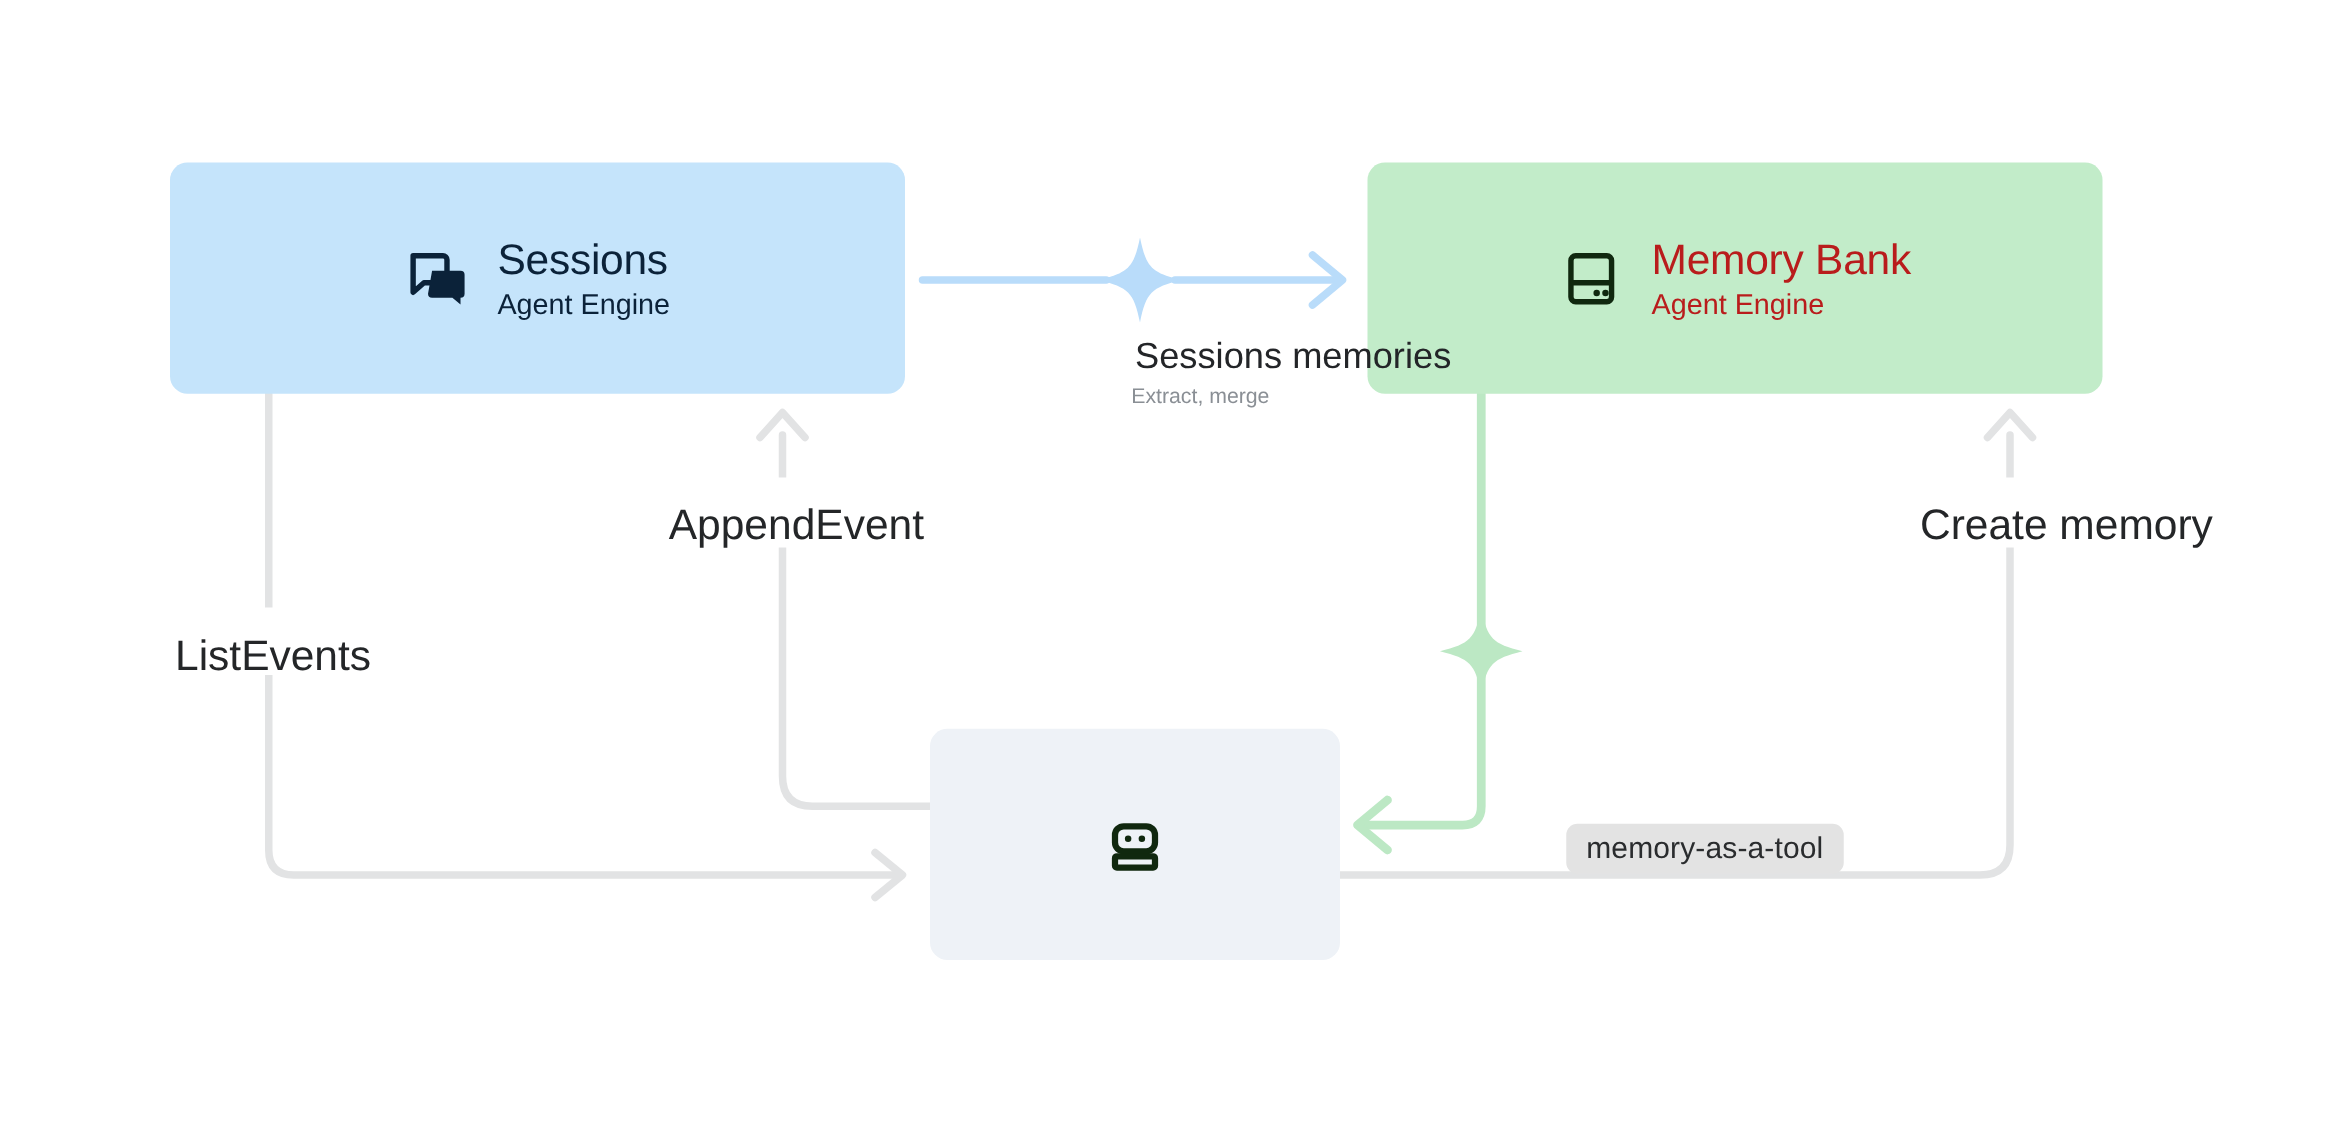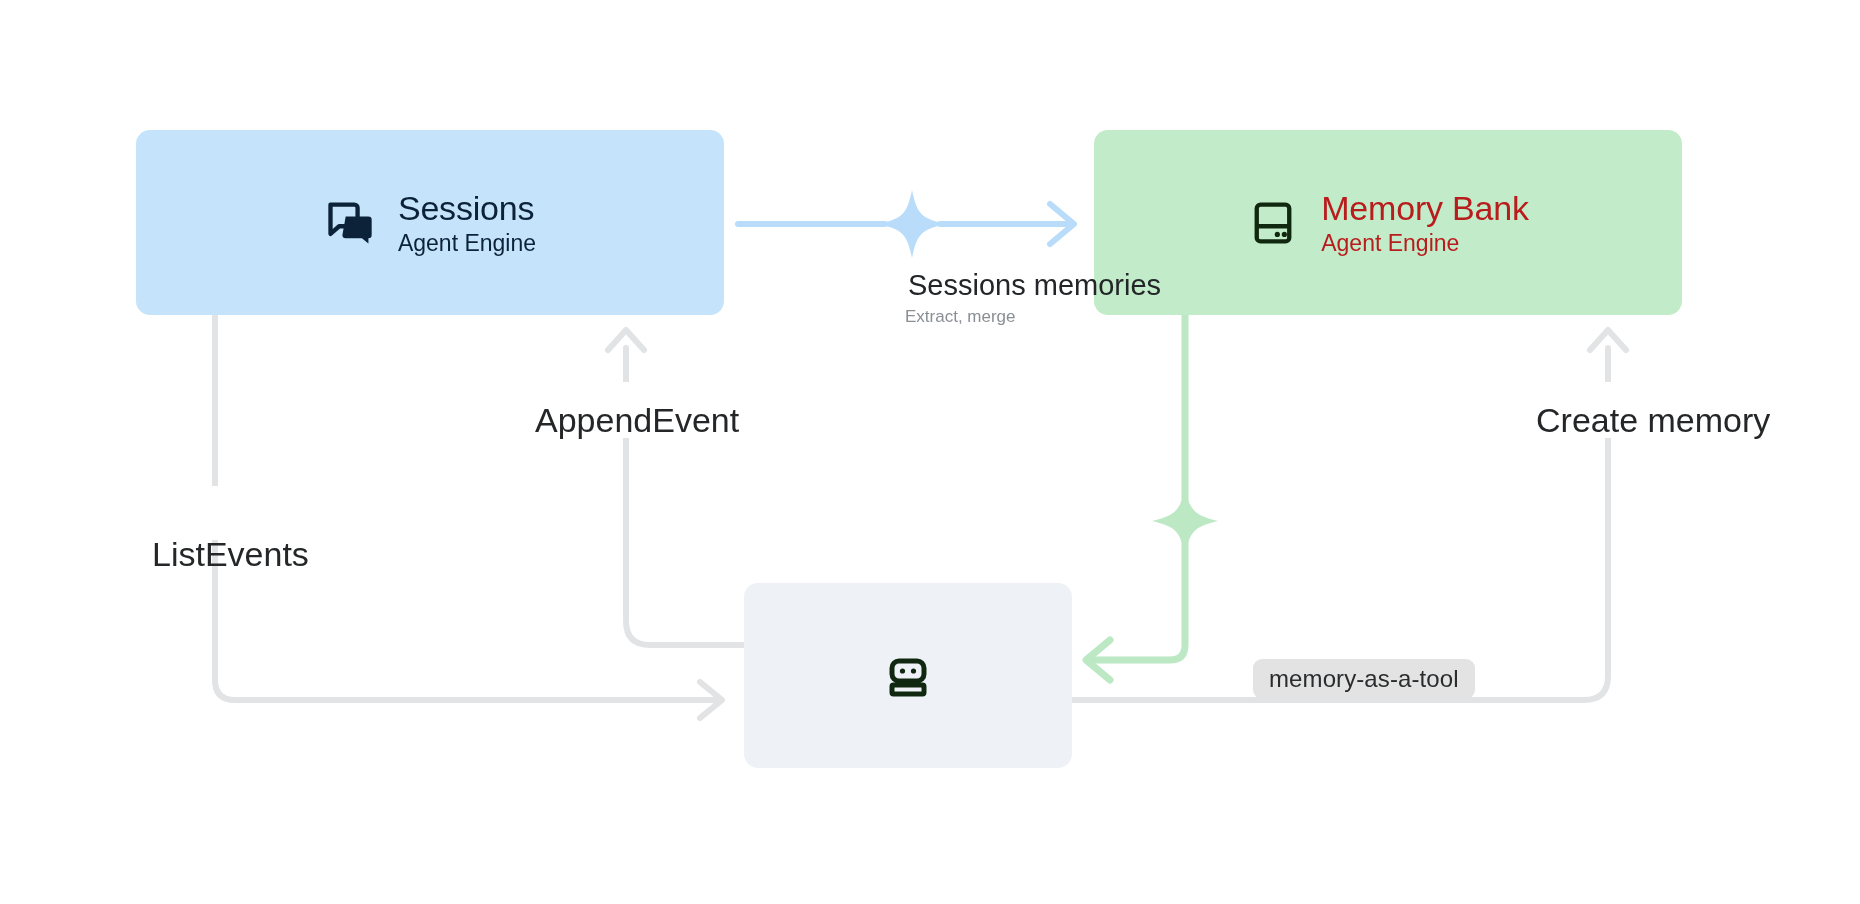--- a/index.html
+++ b/index.html
@@ -90,21 +90,21 @@
     line-height: 1.2;
   }
   .edge-label.sub {
     color: #8a8f95;
     font-size: 17px;
   }
 
   #lbl-generate      { left: 908px; top: 268px; font-size: 29px; color: #232528; }
   #lbl-generate-sub  { left: 905px; top: 307px; }
   #lbl-appendevent   { left: 535px; top: 400px; }
-  #lbl-listevents    { left: 140px; top: 534px; margin-left: 12px; }
+  #lbl-listevents    { left: 140px; top: 505px; }
   #lbl-retrieve      { left: 1224px; top: 507px; }
   #lbl-creatememory  { left: 1536px; top: 400px; }
 
   
   .knockout {
     position: absolute;
     background: #ffffff;
   }
 
   

